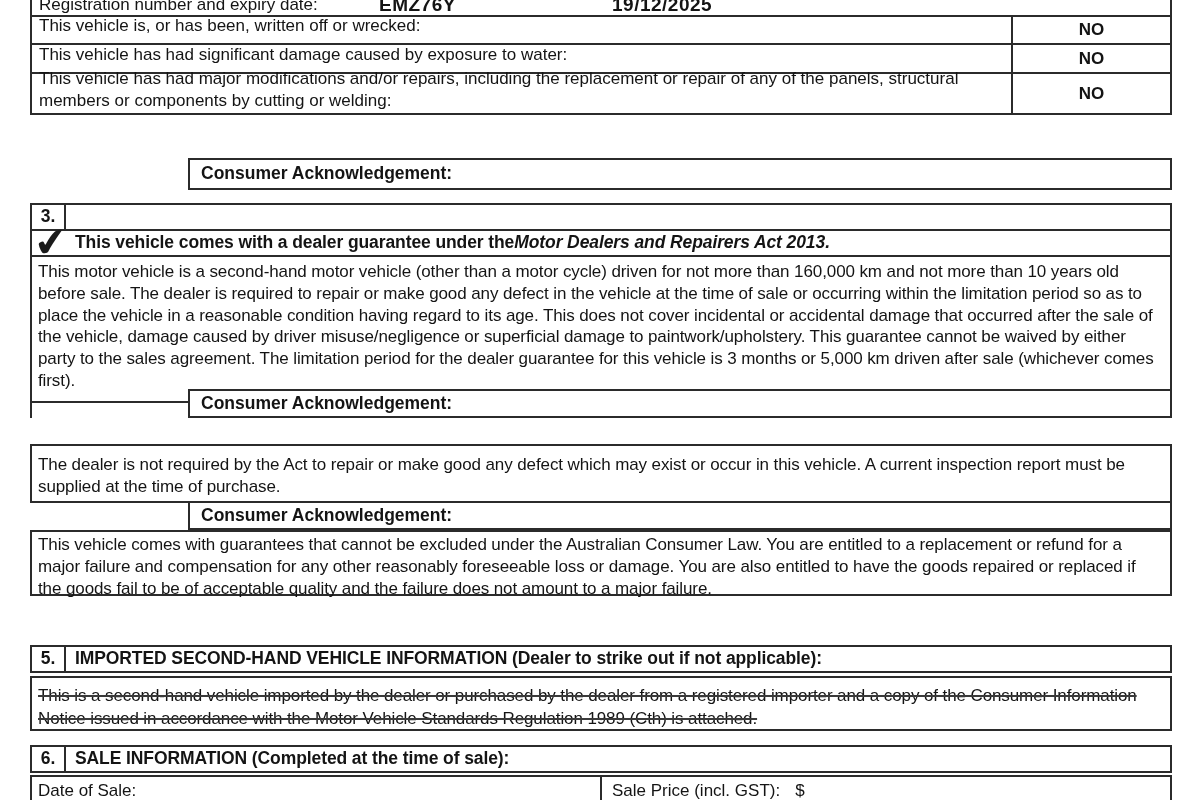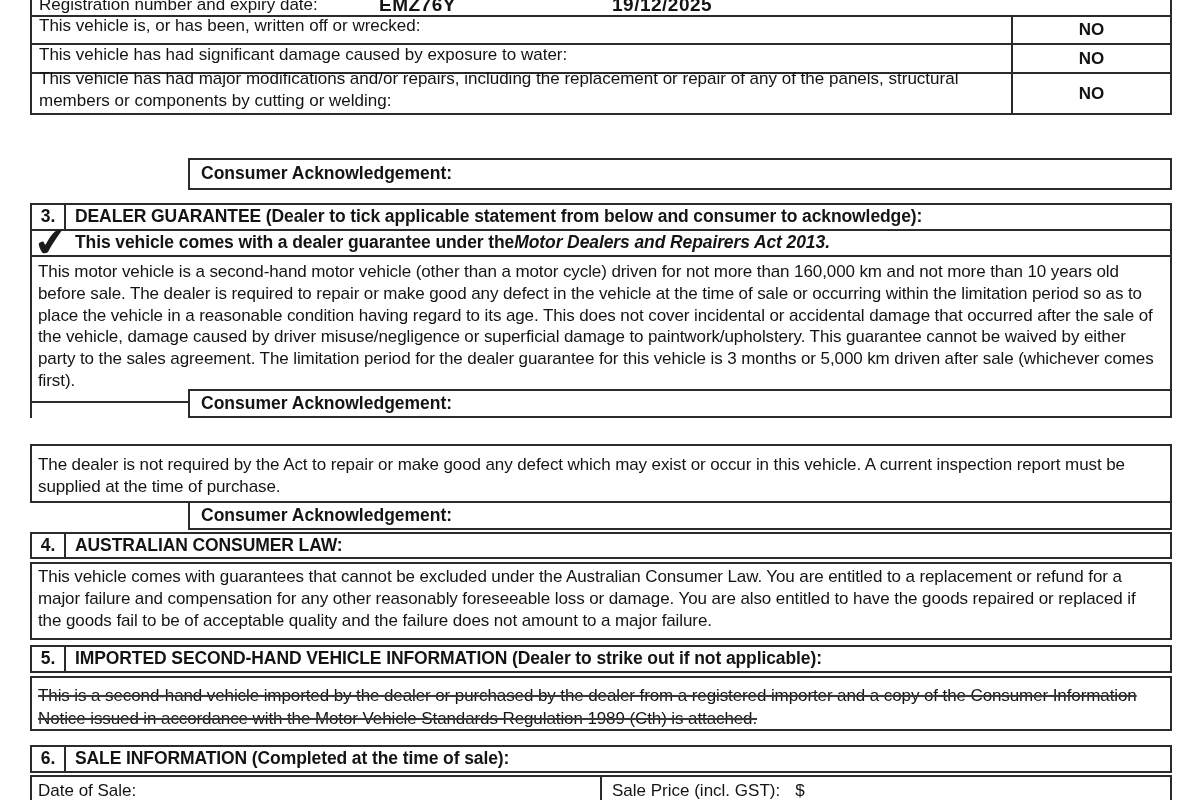--- a/index.html
+++ b/index.html
@@ -103,21 +103,20 @@
       <div class="qans">NO</div>
     </div>
   </div>
 
   <div class="ack" style="top:158px; height:32px">
     <span>Consumer Acknowledgement:</span>
   </div>
 
   <div class="box sec" style="top:203px; height:28px">
     <div class="num">3.</div>
-    <div class="title">DEALER GUARANTEE (Dealer to tick applicable statement from below and consumer to acknowledge):</div>
   </div>
 
   <div class="box stmt" style="top:229px; height:28px">
     <div class="cb hidden-divider"></div>
     <div class="tick">✔</div>
     <div class="stext">
         <span>This vehicle comes with a dealer guarantee under the </span>
         <span class="it">Motor Dealers and Repairers Act 2013.</span>
       </div>
   </div>
@@ -146,21 +145,21 @@
   </div>
 
   <div class="ack" style="top:501px; height:29px">
     <span>Consumer Acknowledgement:</span>
   </div>
 
   <div class="box sec" style="top:532px; height:27px">
     <div class="num">4.</div>
     <div class="title">AUSTRALIAN CONSUMER LAW:</div>
   </div>
-  <div class="box para" style="top:562px; height:78px; padding-top:2px">
+  <div class="box para" style="top:530px; height:66px; padding-top:2px">
     <span class="ptext">This vehicle comes with guarantees that cannot be excluded under the Australian Consumer Law. You are entitled to a replacement or refund for a major failure and compensation for any other reasonably foreseeable loss or damage. You are also entitled to have the goods repaired or replaced if the goods fail to be of acceptable quality and the failure does not amount to a major failure.</span>
   </div>
 
   <div class="box sec" style="top:645px; height:28px">
     <div class="num">5.</div>
     <div class="title">IMPORTED SECOND-HAND VEHICLE INFORMATION (Dealer to strike out if not applicable):</div>
   </div>
   <div class="box para struck" style="top:676px; height:55px">
     <span class="ptext">This is a second-hand vehicle imported by the dealer or purchased by the dealer from a registered importer and a copy of the Consumer Information Notice issued in accordance with the Motor Vehicle Standards Regulation 1989 (Cth) is attached.</span>
   </div>

